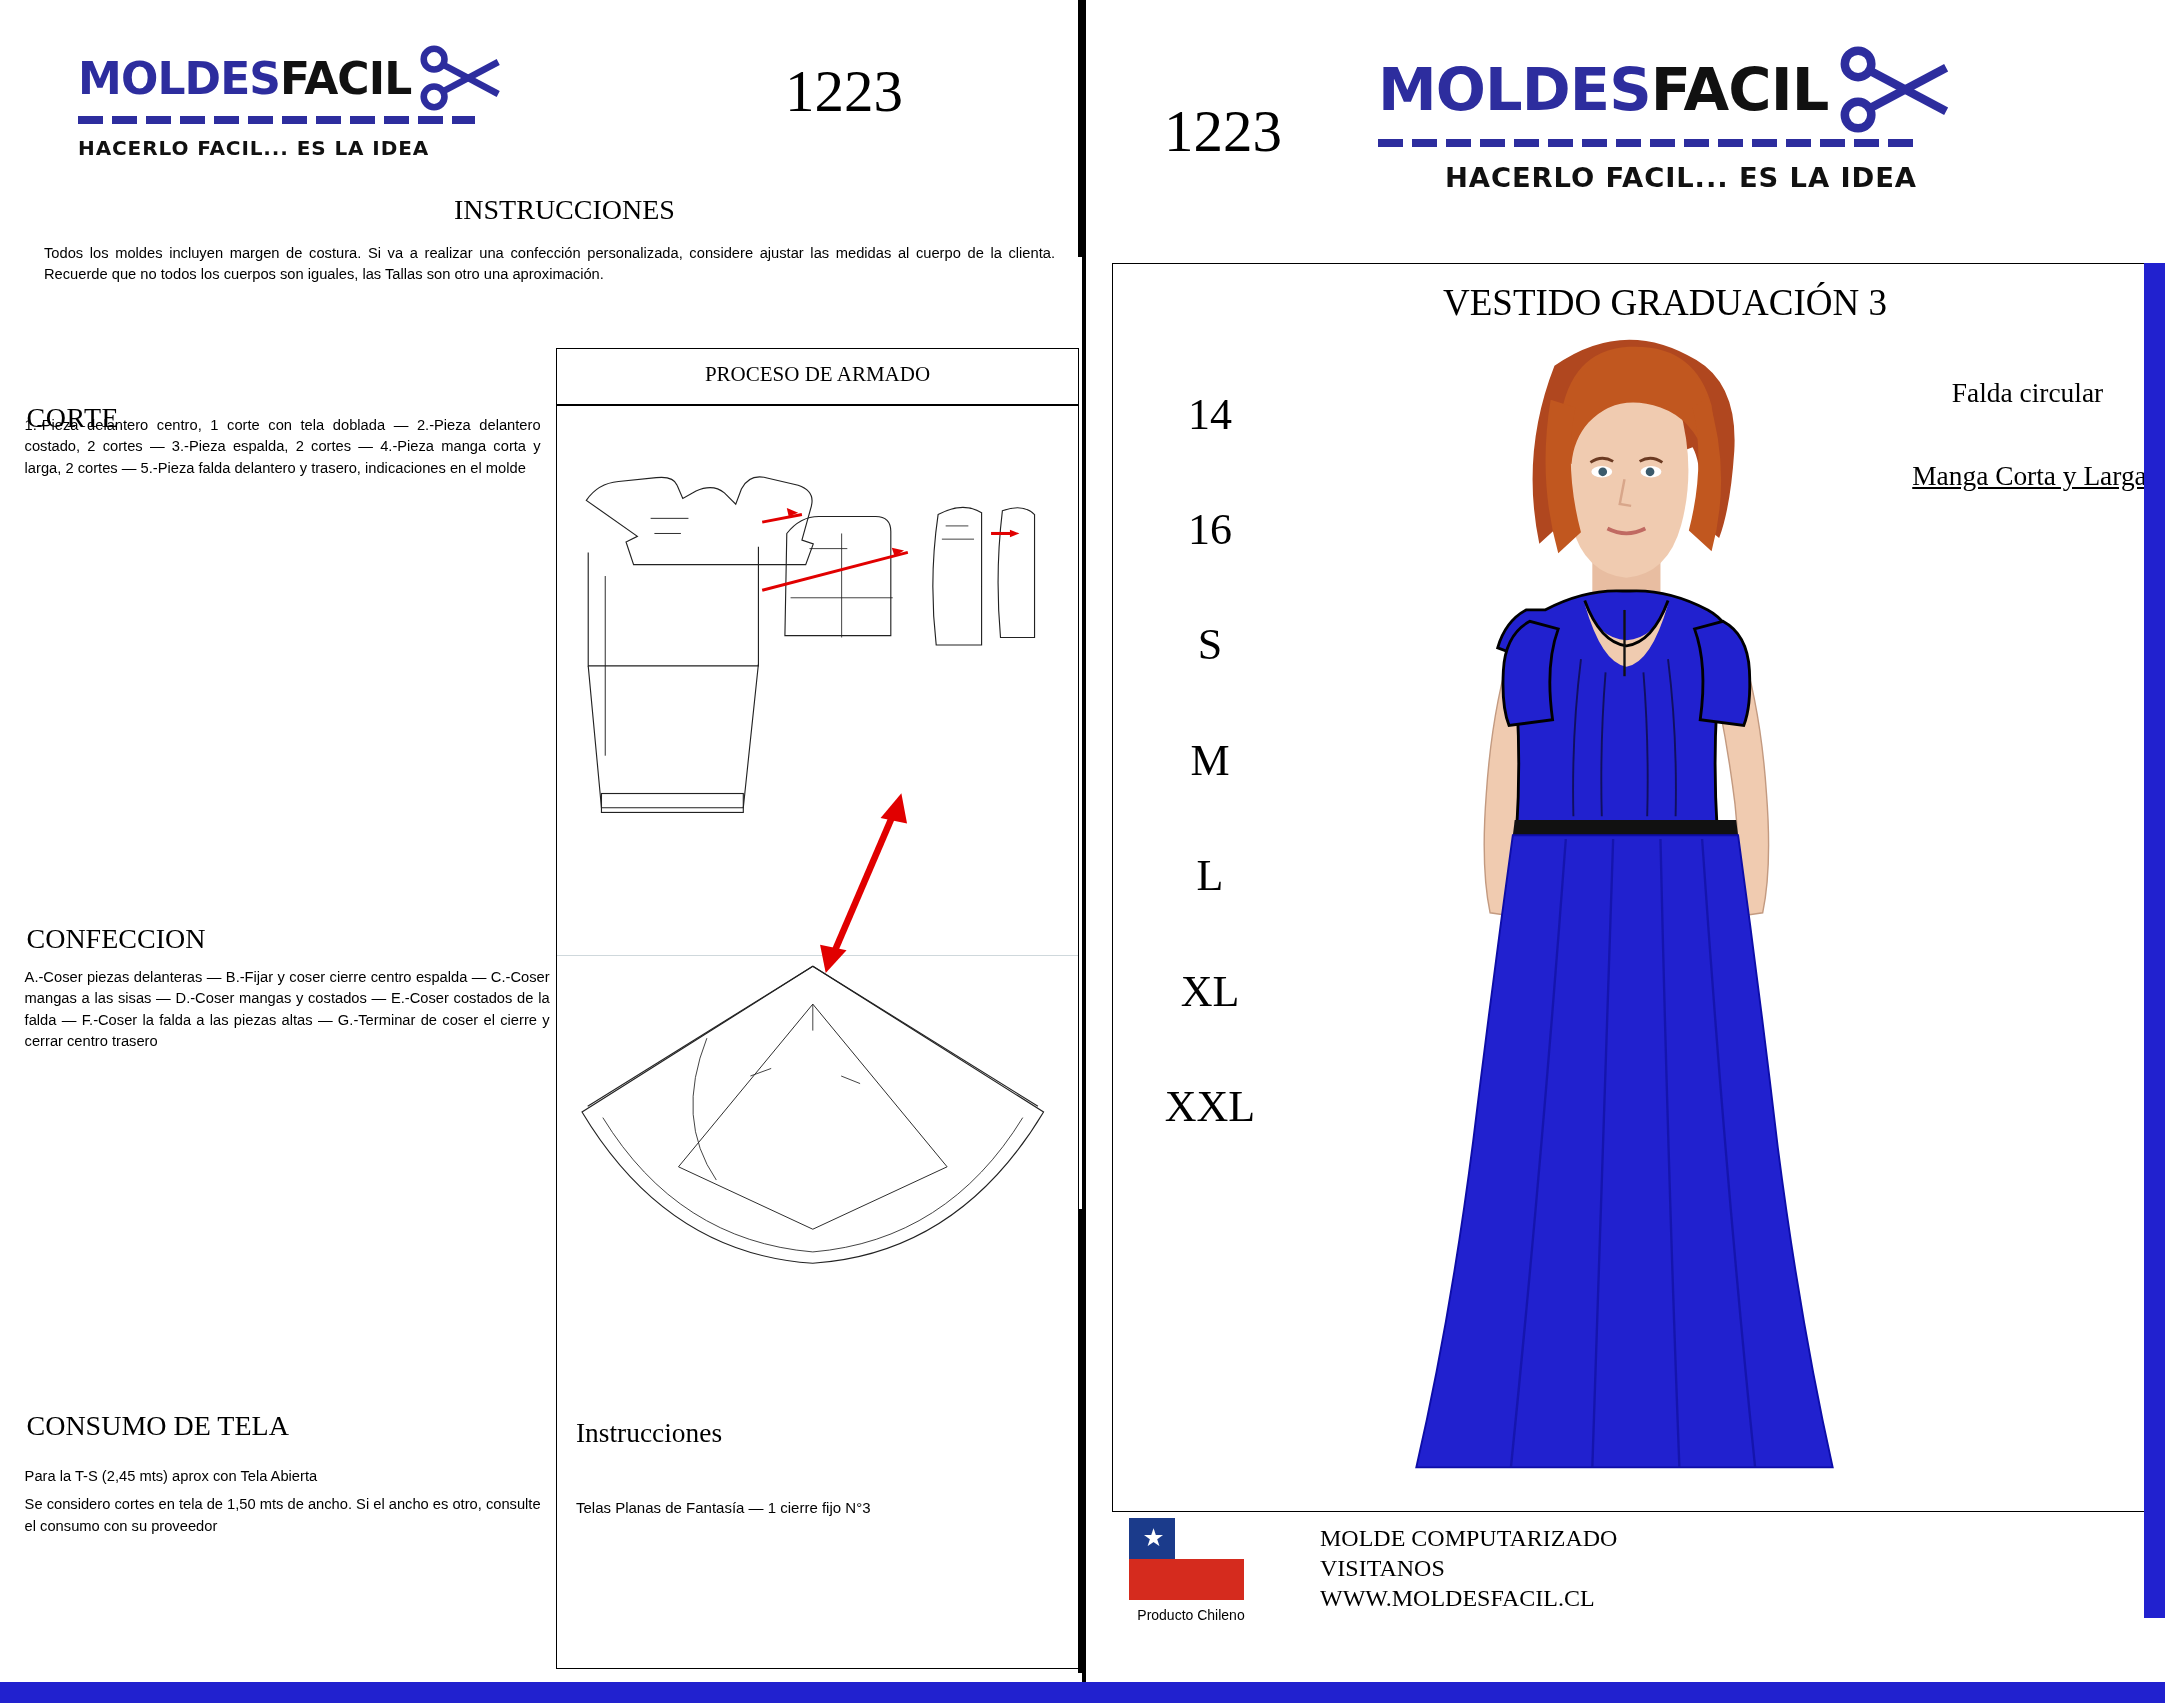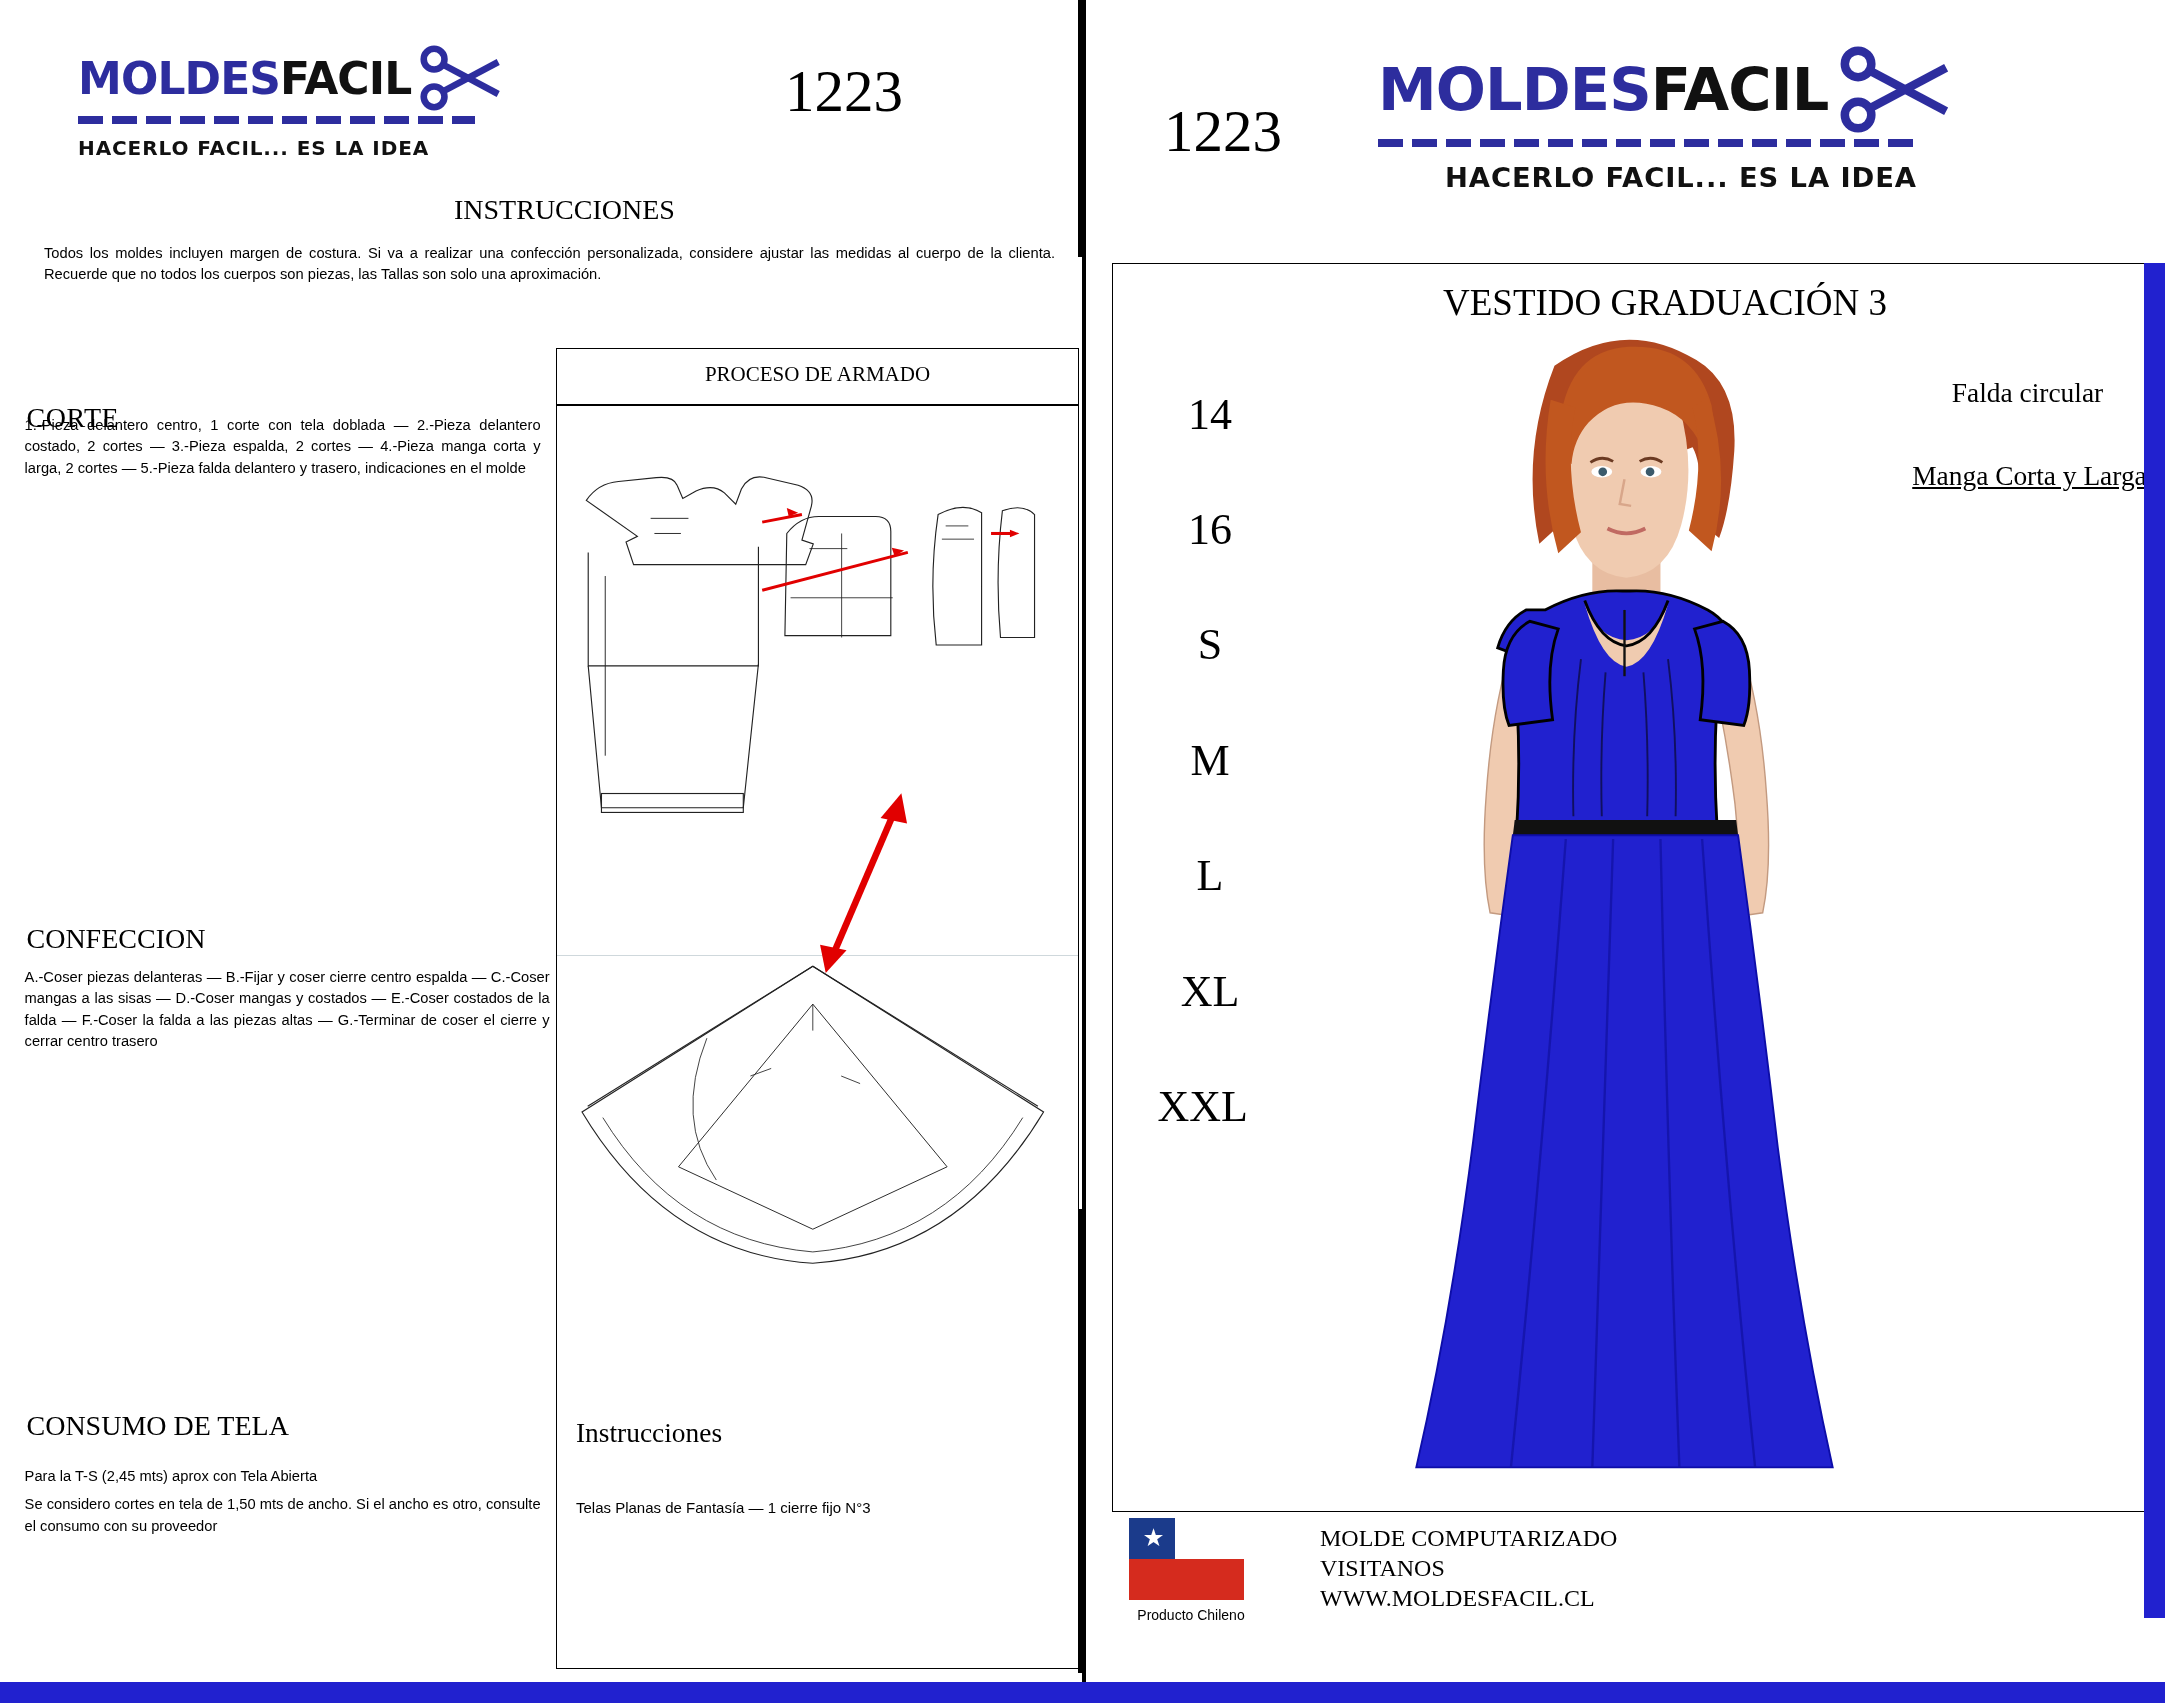--- a/index.html
+++ b/index.html
@@ -125,21 +125,21 @@
         </span>
       </div>
       <div class="dashline" style="width:397px;"></div>
       <div class="tagline" style="font-size:20px;margin-top:11.4px;">HACERLO FACIL... ES LA IDEA</div>
     </div>
 
     <div class="num" style="position:absolute;left:785px;top:57px;">1223</div>
 
     <h2 class="section" style="position:absolute;left:454px;top:194px;font-size:28px;">INSTRUCCIONES</h2>
 
-    <div class="body-txt" style="position:absolute;left:44px;top:243px;width:1011px;">Todos los moldes incluyen margen de costura. Si va a realizar una confección personalizada, considere ajustar las medidas al cuerpo de la clienta. Recuerde que no todos los cuerpos son piezas, las Tallas son solo una aproximación.</div>
+    <div class="body-txt" style="position:absolute;left:44px;top:243px;width:1011px;">Todos los moldes incluyen margen de costura. Si va a realizar una confección personalizada, considere ajustar las medidas al cuerpo de la clienta. Recuerde que no todos los cuerpos son iguales, las Tallas son otro una aproximación.</div>
 
     <h2 class="section" style="position:absolute;left:26.5px;top:369px;font-size:28px;letter-spacing:0.5px;margin-top:33px;">CORTE</h2>
     <div class="body-txt" style="position:absolute;left:24.6px;top:415px;width:516px;">1.-Pieza delantero centro, 1 corte con tela doblada  —  2.-Pieza delantero costado, 2 cortes  —   3.-Pieza espalda, 2 cortes  —  4.-Pieza manga corta y larga, 2 cortes    —    5.-Pieza falda delantero y trasero, indicaciones en el molde</div>
 
     <h2 class="section" style="position:absolute;left:26.5px;top:923px;font-size:28px;">CONFECCION</h2>
     <div class="body-txt" style="position:absolute;left:24.6px;top:967px;width:525px;">A.-Coser piezas delanteras  —   B.-Fijar y coser cierre centro espalda  —  C.-Coser mangas a las sisas  —  D.-Coser mangas y costados  —  E.-Coser costados de la falda  —  F.-Coser la falda a las piezas altas  —  G.-Terminar de coser el cierre y cerrar centro trasero</div>
 
     <h2 class="section" style="position:absolute;left:26.5px;top:1410px;font-size:28px;">CONSUMO DE TELA</h2>
     <div class="body-txt" style="position:absolute;left:24.6px;top:1465px;width:511px;line-height:1.5;">Para la T-S (2,45 mts) aprox  con Tela Abierta</div>
     <div class="body-txt" style="position:absolute;left:24.6px;top:1493px;width:516px;line-height:1.5;">Se considero cortes en tela de 1,50 mts de ancho. Si el ancho es otro, consulte el consumo con su proveedor</div>
@@ -242,21 +242,21 @@
     <div class="box" style="left:21px;top:263px;width:1106px;height:1249px;">
       <div style="position:absolute;left:0;top:17px;width:100%;text-align:center;font-size:37px;">VESTIDO GRADUACIÓN 3</div>
 
       <div>
         <div class="sizes" style="left:45px;top:114px;">14</div>
         <div class="sizes" style="left:45px;top:229px;">16</div>
         <div class="sizes" style="left:45px;top:344px;">S</div>
         <div class="sizes" style="left:45px;top:460px;">M</div>
         <div class="sizes" style="left:45px;top:575px;">L</div>
         <div class="sizes" style="left:45px;top:691px;">XL</div>
-        <div class="sizes" style="left:31px;top:806px;text-align:right;">XXL</div>
+        <div class="sizes" style="left:45px;top:806px;">XXL</div>
       </div>
 
       <div style="position:absolute;right:38px;top:114px;width:303px;text-align:center;font-size:27.4px;">Falda circular</div>
       <div style="position:absolute;right:26.5px;top:197px;width:322px;text-align:center;font-size:27.4px;text-decoration:underline;">Manga Corta y Larga</div>
 
       <div style="position:absolute;left:199px;top:45px;width:625px;height:1183px;">
         <svg width="625" height="1183" viewBox="0 0 660 1250">
 
           <path d="M272 390 L388 390 L470 332 Q500 520 520 760 Q560 1030 600 1228 L60 1228 Q100 1030 140 760 Q160 520 190 332 Z" fill="none"></path>
 

